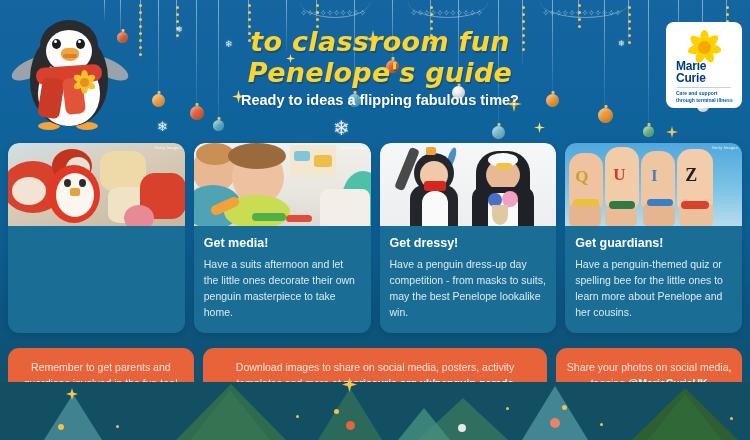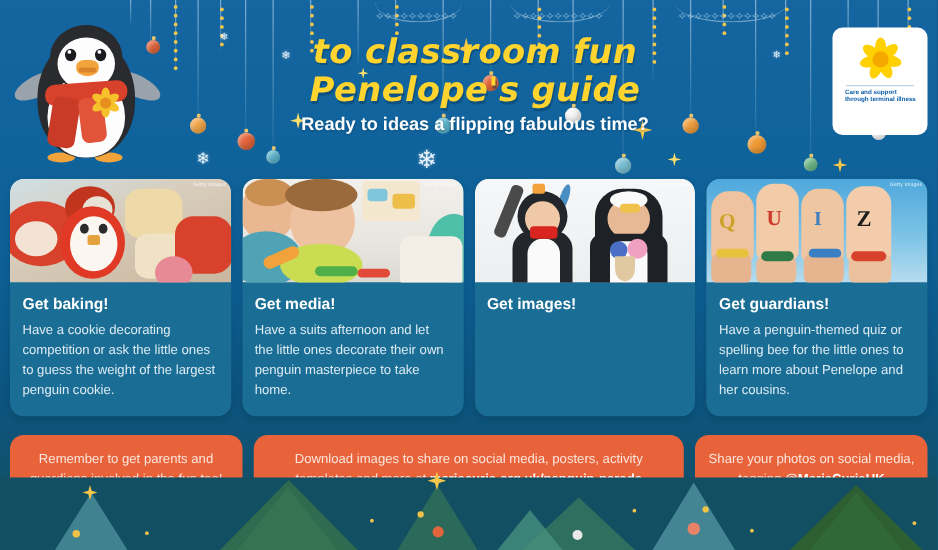--- a/index.html
+++ b/index.html
@@ -404,20 +404,24 @@
     <div class="logo-flower">
       <i style="transform:rotate(0deg)"></i>
         <i style="transform:rotate(51deg)"></i>
       <i style="transform:rotate(102deg)"></i>
         <i style="transform:rotate(153deg)"></i>
       <i style="transform:rotate(204deg)"></i>
         <i style="transform:rotate(255deg)"></i>
       <i style="transform:rotate(306deg)"></i>
         <b></b>
     </div>
+    <div class="logo-name">
+      <div>Marie</div>
+      <div>Curie</div>
+    </div>
     <div class="logo-rule"></div>
     <div class="logo-tag">
       <div>Care and support</div>
       <div>through terminal illness</div>
     </div>
   </div>
 
   <div class="cards">
 
     <div class="card">
@@ -430,24 +434,20 @@
         <div class="pblob" style="left:40px;top:22px;width:52px;height:58px;background:#e03a26"></div>
         <div class="pblob" style="left:48px;top:30px;width:38px;height:44px;background:#fbf6ef"></div>
         <div class="pblob" style="left:56px;top:36px;width:7px;height:8px;background:#2b2b2b"></div>
         <div class="pblob" style="left:71px;top:36px;width:7px;height:8px;background:#2b2b2b"></div>
         <div class="pblob" style="left:62px;top:45px;width:10px;height:8px;background:#e3a23d;border-radius:2px"></div>
         <div class="pblob" style="left:92px;top:8px;width:46px;height:40px;background:#eed9a8;border-radius:30%"></div>
         <div class="pblob" style="left:100px;top:44px;width:44px;height:36px;background:#f0e2c4;border-radius:26%"></div>
         <div class="pblob" style="left:132px;top:30px;width:46px;height:46px;background:#d8412b;border-radius:32%"></div>
         <div class="pblob" style="left:116px;top:62px;width:30px;height:26px;background:#e88a96"></div>
         <div class="getty">Getty Images</div>
-      </div>
-      <div class="card-body">
-        <div class="card-title">Get baking!</div>
-        <div class="card-text">Have a cookie decorating competition or ask the little ones to guess the weight of the largest penguin cookie.</div>
       </div>
     </div>
 
     <div class="card">
       <div class="card-photo">
         <div class="ph" style="background:linear-gradient(180deg,#f2f0ec 0%,#e9e6e0 60%,#dcd8d2 100%)"></div>
         <div class="pblob" style="left:96px;top:2px;width:46px;height:32px;background:#f3e7d0;border-radius:3px"></div>
         <div class="pblob" style="left:100px;top:8px;width:16px;height:10px;background:#7fc6dc;border-radius:3px"></div>
         <div class="pblob" style="left:120px;top:12px;width:18px;height:12px;background:#edbe4a;border-radius:3px"></div>
         <div class="pblob" style="left:-2px;top:4px;width:44px;height:46px;background:#e9b893"></div>
@@ -485,21 +485,22 @@
         <div class="pblob" style="left:108px;top:10px;width:30px;height:14px;background:#fafafa;border-radius:50%"></div>
         <div class="pblob" style="left:116px;top:20px;width:16px;height:7px;background:#f0c24a;border-radius:3px"></div>
         <div class="pblob" style="left:92px;top:44px;width:62px;height:42px;background:#1e2126;border-radius:10px 10px 0 0"></div>
         <div class="pblob" style="left:108px;top:50px;width:30px;height:36px;background:#fafafa;border-radius:10px 10px 0 0"></div>
         <div class="pblob" style="left:108px;top:50px;width:14px;height:14px;background:#4a6fc4"></div>
         <div class="pblob" style="left:122px;top:48px;width:16px;height:16px;background:#f0a0c2"></div>
         <div class="pblob" style="left:112px;top:62px;width:16px;height:20px;background:#e0c8a0;border-radius:0 0 50% 50%"></div>
         <div class="getty">Getty Images</div>
       </div>
       <div class="card-body">
-        <div class="card-title">Get images!</div>
+        <div class="card-title">Get dressy!</div>
+        <div class="card-text">Have a penguin dress-up day competition - from masks to suits, may the best Penelope lookalike win.</div>
       </div>
     </div>
 
     <div class="card">
       <div class="card-photo">
         <div class="ph" style="background:linear-gradient(180deg,#4fa8dc 0%,#7cc3e6 55%,#b7dcee 100%)"></div>
         <div class="pblob" style="left:4px;top:10px;width:34px;height:58px;background:#efc3a0;border-radius:14px 14px 8px 8px"></div>
         <div class="pblob" style="left:40px;top:4px;width:34px;height:62px;background:#f2cba8;border-radius:14px 14px 8px 8px"></div>
         <div class="pblob" style="left:76px;top:8px;width:34px;height:60px;background:#eec6a2;border-radius:14px 14px 8px 8px"></div>
         <div class="pblob" style="left:112px;top:6px;width:36px;height:62px;background:#f3cdab;border-radius:14px 14px 8px 8px"></div>

